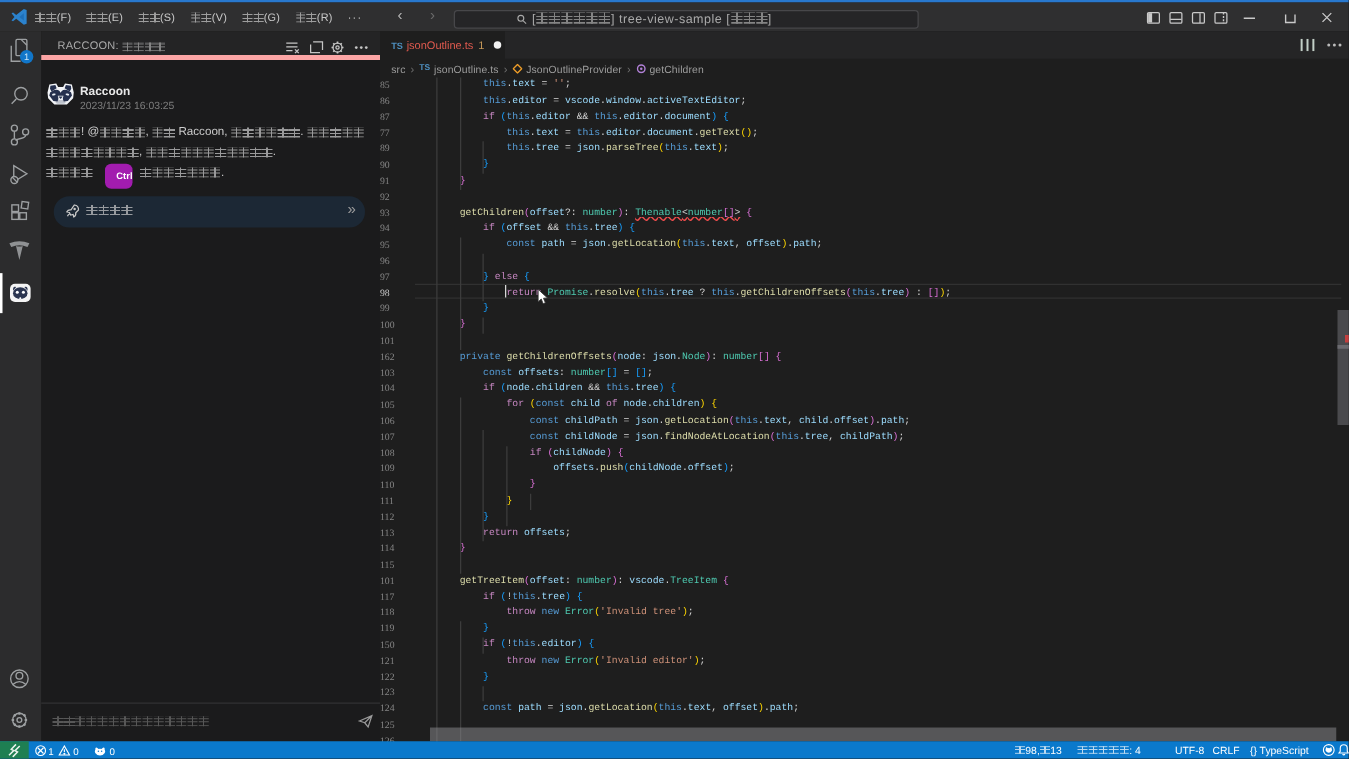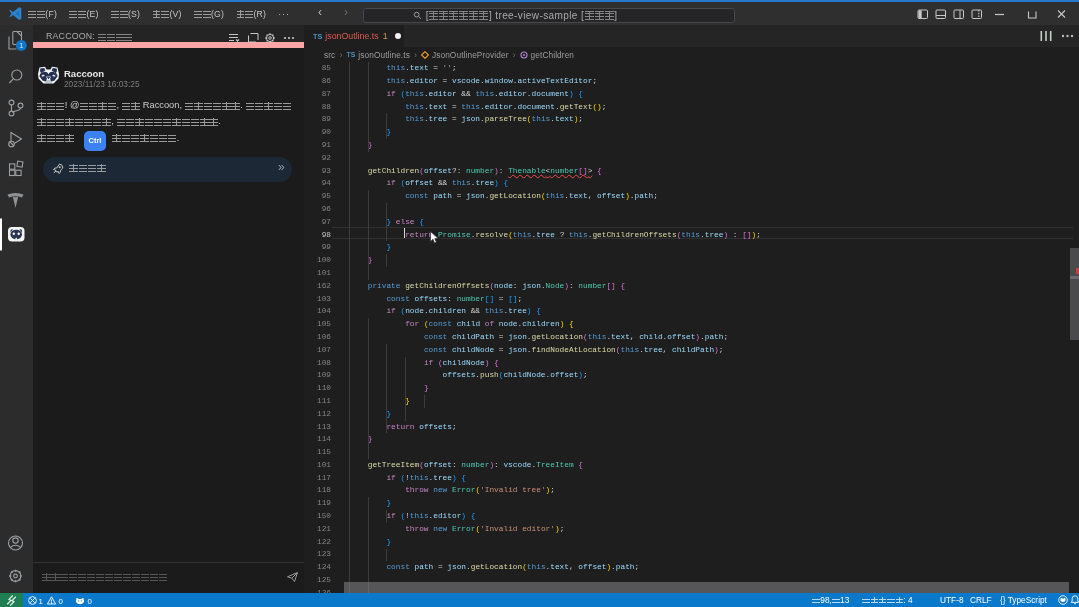--- a/index.html
+++ b/index.html
@@ -8,30 +8,30 @@
 #blueline{left:0;top:0;width:1079px;height:2px;background:#2878ce}
 #titlebar{left:0;top:2px;width:1079px;height:23px;background:#2f2f30;color:#cccccc}
 #menus{left:28px;top:0;height:23px;display:flex;align-items:center;font-size:8.7px;color:#c8c8c8}
 #menus span{margin-right:12px;letter-spacing:.2px}
 #navarrows{left:318px;top:3px;color:#b5b5b5;font-size:12px}
 #cmdbox{left:363px;top:5.5px;width:372px;height:15px;background:#252527;border:1px solid #47474a;border-radius:3px;color:#a9a9a9;font-size:10px;letter-spacing:.4px;display:flex;align-items:center;justify-content:center;padding-right:68px}
 
 #activity{left:0;top:25px;width:33px;height:568px;background:#2c2c2d}
 
 #sidebar{left:33px;top:25px;width:271px;height:568px;background:#1b1b1c}
-#sbheader{left:0;top:0;width:271px;height:23px;background:#242425;border-bottom:6px solid #fca5a5;color:#ababab;font-size:8.8px;line-height:23px}
+#sbheader{left:0;top:0;width:271px;height:23px;background:#242425;border-bottom:4px solid #fca5a5;color:#ababab;font-size:8.8px;line-height:23px}
 #sbheader b.cjk{font-weight:normal;letter-spacing:.2px;margin-left:13px}
 
 #editor{left:304px;top:25px;width:775px;height:568px;background:#1e1e1e}
 #tabstrip{left:0;top:0;width:775px;height:22px;background:#252526}
 #tab1{left:0;top:0;width:100px;height:22px;background:#1e1e1e;display:flex;align-items:center;font-size:8.8px}
 #breadcrumb{left:0;top:22px;width:775px;height:15px;color:#9d9d9d;font-size:8.3px;display:flex;align-items:center}
 #code{left:45px;top:37.2px;font-family:"Liberation Mono",monospace;font-size:7.8px;line-height:12.8px;color:#d4d4d4;font-weight:normal}
 #code div{white-space:pre}
-#gutter{left:0;top:37.2px;width:27px;text-align:right;font-family:Liberation Mono, monospace;font-size:7.8px;line-height:12.8px;color:#6e7681;color:#858585}
+#gutter{left:0;top:37.2px;width:27px;font-family:Liberation Serif, serif;font-size:7.8px;line-height:12.8px;color:#6e7681;color:#858585}
 .k{color:#569cd6}.c{color:#c586c0}.v{color:#9cdcfe}.f{color:#dcdcaa}.t{color:#4ec9b0}.s{color:#ce9178}
 .g1{color:#ffd700}.g2{color:#da70d6}.g3{color:#179fff}
 .err{text-decoration:underline wavy #f14c4c 1px;text-underline-offset:1px;text-decoration-skip-ink:none}
 .guide{position:absolute;width:1px;background:#3c3c3c}
 #code div,#gutter div{height:12.8px}
 .cur{color:#c6c6c6}
 .bsep{margin:0 4px;color:#6e6e6e;font-style:normal;font-size:9px}
 #breadcrumb span{letter-spacing:.1px}
 
 #statusbar{left:0;top:593px;width:1079px;height:14px;background:#0a79cc;color:#fff;font-size:8.3px}
@@ -150,21 +150,21 @@
   <path fill="#25304e" d="M7.2 15.5 L9.5 14 L13.5 14 L15.8 15.5 L14.5 17 L8.5 17 Z" opacity=".25"></path>
   <ellipse cx="6.1" cy="9.6" rx="1.5" ry=".8" fill="#e8edf4" transform="rotate(-12 6.1 9.6)"></ellipse>
   <ellipse cx="16.9" cy="9.6" rx="1.5" ry=".8" fill="#e8edf4" transform="rotate(12 16.9 9.6)"></ellipse>
   <path fill="#f2f4f7" d="M9.2 10.6 L13.8 10.6 L13 13.4 Q11.5 14.2 10 13.4 Z"></path>
   <path fill="#25304e" d="M9.8 11.1 L13.2 11.1 L11.5 13.2 Z"></path>
  </svg>
  <div class="abs" style="left:31px;top:43px;color:#e8e8e8;font-weight:bold;font-size:9.5px">Raccoon</div>
  <div class="abs" style="left:31px;top:54px;color:#7e7e7e;font-size:8.3px">2023/11/23  16:03:25</div>
  <div class="abs cjk" style="left:4px;top:72px;width:262px;color:#cccccc;font-size:9.3px;line-height:16.3px"><b class="hz"></b><b class="hz"></b><b class="hz"></b>! @<b class="hz"></b><b class="hz"></b><b class="hz"></b><b class="hz"></b>, <b class="hz"></b><b class="hz"></b> Raccoon, <b class="hz"></b><b class="hz"></b><b class="hz"></b><b class="hz"></b><b class="hz"></b><b class="hz"></b>. <b class="hz"></b><b class="hz"></b><b class="hz"></b><b class="hz"></b><b class="hz"></b><b class="hz"></b><b class="hz"></b><b class="hz"></b><b class="hz"></b><b class="hz"></b><b class="hz"></b><b class="hz"></b><b class="hz"></b>, <b class="hz"></b><b class="hz"></b><b class="hz"></b><b class="hz"></b><b class="hz"></b><b class="hz"></b><b class="hz"></b><b class="hz"></b><b class="hz"></b><b class="hz"></b><b class="hz"></b>.</div>
  <div class="abs cjk" style="left:4px;top:108px;color:#cccccc;font-size:9.3px"><b class="hz"></b><b class="hz"></b><b class="hz"></b><b class="hz"></b></div>
- <div class="abs" style="left:51px;top:106px;width:22px;height:20px;background:#3b82f6;border-radius:5px;color:#fff;font-size:7.5px;font-weight:bold;text-align:center;line-height:20px">Ctrl</div>
+ <div class="abs" style="left:51px;top:106px;width:22px;height:20px;background:#a21caf;border-radius:5px;color:#fff;font-size:7.5px;font-weight:bold;text-align:right;line-height:20px">Ctrl</div>
  <div class="abs cjk" style="left:79px;top:108px;color:#cccccc;font-size:9.3px"><b class="hz"></b><b class="hz"></b><b class="hz"></b><b class="hz"></b><b class="hz"></b><b class="hz"></b><b class="hz"></b>.</div>
  <div class="abs" style="left:10px;top:132px;width:249px;height:25px;background:#1c2835;border-radius:13px;color:#c8c8c8;font-size:9.3px">
    <svg class="abs" style="left:9px;top:6px" width="12" height="12" viewBox="0 0 12 12">
           <path d="M7.5 1 Q11 1.5 10.8 5 L8.6 7.2 Q9 9.5 7 10.5 L6.5 8.6 L4.5 9 L3.5 7 L1.5 6.5 Q2.5 4.5 4.8 4.9 Z" fill="none" stroke="#c8c8c8" stroke-width="1"></path>
           <circle cx="7.7" cy="4.2" r="1" fill="#c8c8c8"></circle>
           <path d="M2 10 q.5 -1.5 2 -2" stroke="#c8c8c8" fill="none"></path>
         </svg>
    <span class="abs cjk" style="left:26px;top:6px"><b class="hz"></b><b class="hz"></b><b class="hz"></b><b class="hz"></b></span>
    <span class="abs" style="left:235px;top:3px;color:#9a9a9a;font-size:12px">»</span>
  </div>
@@ -185,42 +185,42 @@
  </div>
  <svg class="abs" style="left:736px;top:6px" width="36" height="10" viewBox="0 0 36 10">
   <g stroke="#c2cfc7" stroke-width="1.6">
           <path d="M1.3 0 v10 M6 0 v10 M10.7 0 v10"></path>
         </g>
   <circle cx="23" cy="5" r="1.2" fill="#bbb"></circle>
         <circle cx="27.5" cy="5" r="1.2" fill="#bbb"></circle>
         <circle cx="32" cy="5" r="1.2" fill="#bbb"></circle>
  </svg>
  <div class="abs" id="breadcrumb">
-   <span style="margin-left:20px">src</span>
+   <span style="margin-left:9px">src</span>
         <i class="bsep">›</i>
    <span style="color:#4e8fbf;font-weight:bold;font-size:6.8px">TS</span>
    <span style="margin-left:3px">jsonOutline.ts</span>
         <i class="bsep">›</i>
    <svg width="8" height="8" viewBox="0 0 8 8" style="margin-right:3px">
           <path d="M4 .6 L7.4 4 L4 7.4 L.6 4 Z" fill="none" stroke="#ee9d28" stroke-width="1.1"></path>
         </svg>
    <span>JsonOutlineProvider</span>
         <i class="bsep">›</i>
    <svg width="8" height="8" viewBox="0 0 8 8" style="margin-right:3px">
           <circle cx="4" cy="4" r="3" fill="none" stroke="#b180d7" stroke-width="1.1"></circle>
           <circle cx="4" cy="4" r="1" fill="#b180d7"></circle>
         </svg>
    <span>getChildren</span>
  </div>
  <div class="abs" id="curline" style="left:28px;top:201.8px;width:741px;height:11.8px;border-top:1px solid #313131;border-bottom:1px solid #313131"></div>
  <div class="abs" id="gutter">
         <div>85</div>
         <div>86</div>
         <div>87</div>
-        <div>88</div>
+        <div>77</div>
         <div>89</div>
         <div>90</div>
         <div>91</div>
         <div>92</div>
         <div>93</div>
         <div>94</div>
         <div>95</div>
         <div>96</div>
         <div>97</div>
         <div class="cur">98</div>

